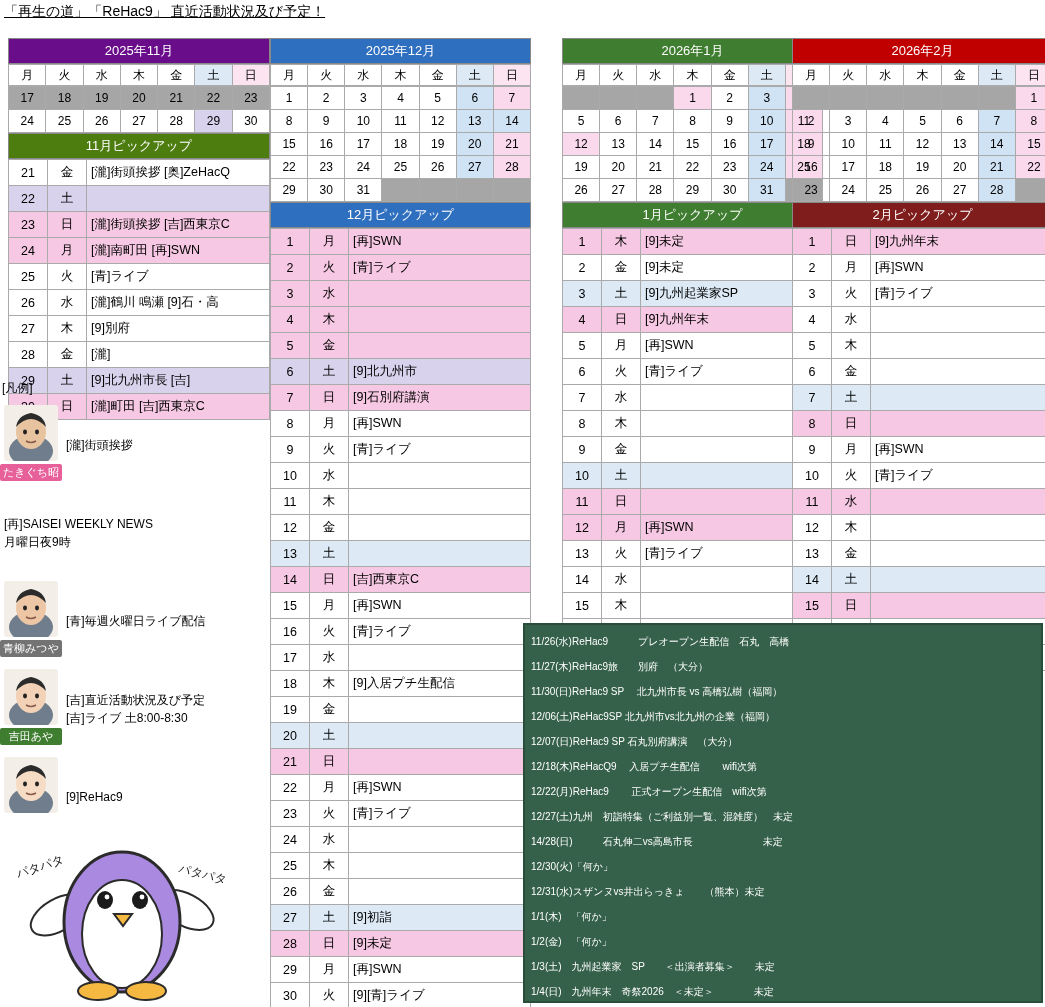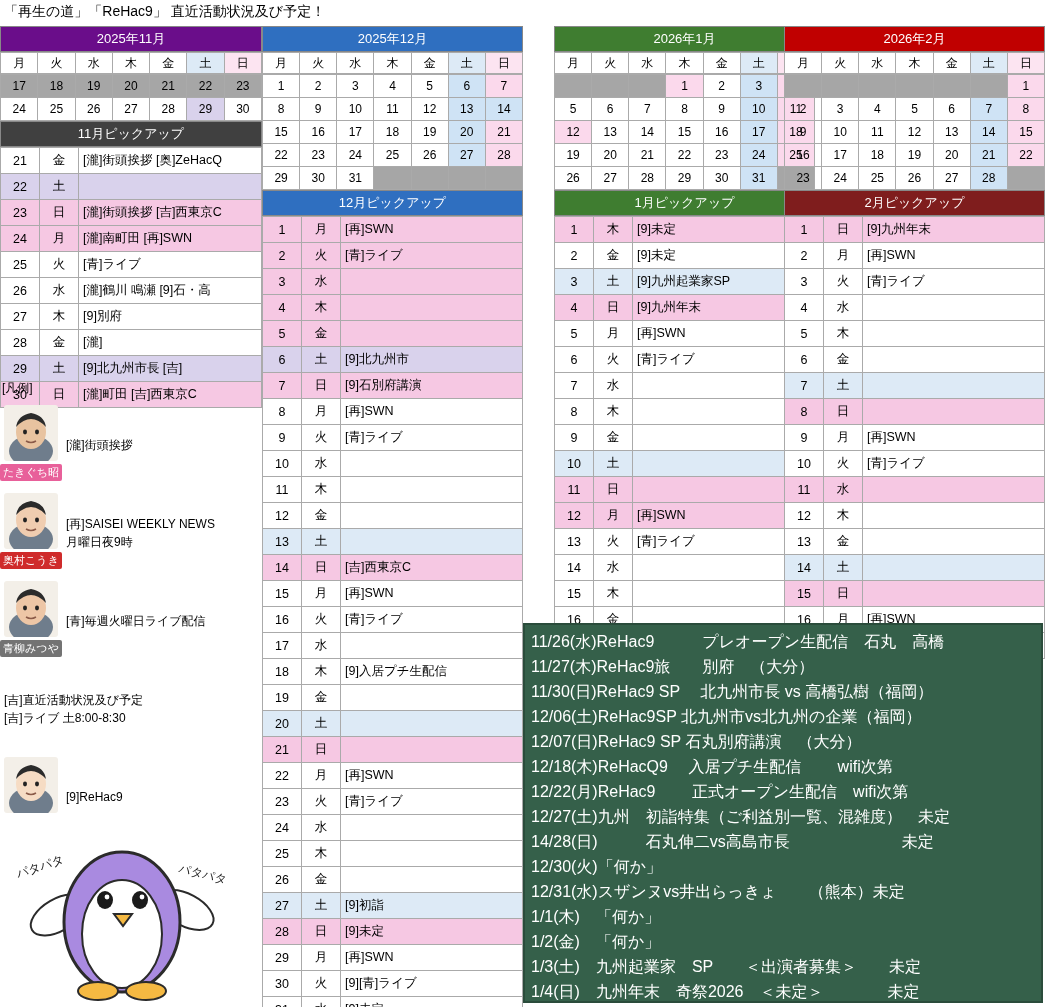--- a/index.html
+++ b/index.html
@@ -10,31 +10,32 @@
     font-size:12px;
     color:#000;
     overflow:hidden;
     position:relative;
   }
   .title{
     font-size:14px;
     padding:3px 4px 4px 4px;
     font-weight:normal;
     white-space:nowrap;
+    text-decoration:underline;
   }
   .board{
     position:absolute;
     top:26px;left:0;
     width:1045px;
   }
   table{border-collapse:collapse;}
   td,th{border:1px solid #aaa;font-weight:normal;}
 
   
-  .colblock{position:absolute;top:0;}
+  .colblock{position:absolute;top:12px;padding-left:8px;}
   .c0{left:0;width:262px;}
   .c1{left:262px;width:261px;}
   .c2{left:523px;width:261px;margin-left:31px;}
   .c3{left:784px;width:261px;}
 
   .monthhead{
     color:#fff;text-align:center;font-size:13px;
     padding:3px 0;border:1px solid #888;
   }
   .m0{background:#6a0d8a;}
@@ -51,21 +52,21 @@
   .mini td{height:20px;text-align:center;font-size:12px;}
   .mini .gray{background:#a6a6a6;}
   .mini .blue{background:#cfe3f5;}
   .mini .lav{background:#d9d2ec;}
   .mini .pinkl{background:#fbd9ec;}
 
   .pickhead{
     color:#fff;text-align:center;font-size:13px;padding:3px 0;
     border:1px solid #888;
   }
-  .p0{background:#404040;}
+  .p0{background:#4d7c0f;}
   .p1{background:#2f6fc0;}
   .p2{background:#3f7d30;}
   .p3{background:#7f1d1d;}
 
   .list{width:100%;table-layout:fixed;}
   .list td{height:25px;font-size:12.5px;padding:0 4px;}
   .list td.num{width:30px;text-align:center;}
   .list td.dw{width:30px;text-align:center;}
   .list td.ev{text-align:left;}
   .row-sat td{background:#ddeaf6;}
@@ -90,21 +91,21 @@
   }
   .nb-pink{background:#e8609a;}
   .nb-red{background:#cf2b2b;}
   .nb-blue{background:#737373;}
   .nb-green{background:#3f7d30;}
 
   
   .notebox{
     position:absolute;left:523px;top:623px;width:520px;height:380px;
     background:#35604a;color:#fff;border:2px solid #2a4c3b;
-    font-size:16px;line-height:25px;
+    font-size:10px;line-height:25px;
     padding:4px 6px;
     box-sizing:border-box;
     overflow:hidden;
     font-family:"Liberation Sans","DejaVu Sans",sans-serif;
   }
   .notebox div{white-space:pre;}
 
   
   .penguin{position:absolute;left:10px;top:830px;width:230px;height:175px;}
 </style>
@@ -758,32 +759,20 @@
               <ellipse cx="33" cy="27" rx="2" ry="2.4" fill="#222"></ellipse>
               <path d="M22 36 Q27 39 32 36" stroke="#8a5a48" stroke-width="1.5" fill="none"></path>
             </svg></div>
           <div class="namebar nb-pink">たきぐち昭彦</div>
         </div>
         <div class="legend-text">
           <div>[瀧]街頭挨拶</div>
         </div>
       </div>
       <div class="legend-row">
-        <div class="legend-face">
-          <div class="face-img"><svg width="54" height="56" viewBox="0 0 54 56">
-              <rect width="54" height="56" fill="#f3efe8"></rect>
-              <ellipse cx="27" cy="46" rx="22" ry="16" fill="#6f7d8c"></ellipse>
-              <ellipse cx="27" cy="27" rx="15" ry="17" fill="#f0cdb0"></ellipse>
-              <path d="M12 22 Q27 6 42 22 Q40 10 27 8 Q14 10 12 22 Z" fill="#2b2b2b"></path>
-              <ellipse cx="21" cy="27" rx="2" ry="2.4" fill="#222"></ellipse>
-              <ellipse cx="33" cy="27" rx="2" ry="2.4" fill="#222"></ellipse>
-              <path d="M22 36 Q27 39 32 36" stroke="#8a5a48" stroke-width="1.5" fill="none"></path>
-            </svg></div>
-          <div class="namebar nb-red">奥村こうき</div>
-        </div>
         <div class="legend-text">
           <div>[再]SAISEI WEEKLY NEWS</div>
           <div>月曜日夜9時</div>
         </div>
       </div>
       <div class="legend-row">
         <div class="legend-face">
           <div class="face-img"><svg width="54" height="56" viewBox="0 0 54 56">
               <rect width="54" height="56" fill="#f3efe8"></rect>
               <ellipse cx="27" cy="46" rx="22" ry="16" fill="#6f7d8c"></ellipse>
@@ -793,20 +782,32 @@
               <ellipse cx="33" cy="27" rx="2" ry="2.4" fill="#222"></ellipse>
               <path d="M22 36 Q27 39 32 36" stroke="#8a5a48" stroke-width="1.5" fill="none"></path>
             </svg></div>
           <div class="namebar nb-blue">青柳みつや</div>
         </div>
         <div class="legend-text">
           <div>[青]毎週火曜日ライブ配信</div>
         </div>
       </div>
       <div class="legend-row">
+        <div class="legend-face">
+          <div class="face-img"><svg width="54" height="56" viewBox="0 0 54 56">
+              <rect width="54" height="56" fill="#f3efe8"></rect>
+              <ellipse cx="27" cy="46" rx="22" ry="16" fill="#6f7d8c"></ellipse>
+              <ellipse cx="27" cy="27" rx="15" ry="17" fill="#f2d1b6"></ellipse>
+              <path d="M12 22 Q27 6 42 22 Q40 10 27 8 Q14 10 12 22 Z" fill="#2b2b2b"></path>
+              <ellipse cx="21" cy="27" rx="2" ry="2.4" fill="#222"></ellipse>
+              <ellipse cx="33" cy="27" rx="2" ry="2.4" fill="#222"></ellipse>
+              <path d="M22 36 Q27 39 32 36" stroke="#8a5a48" stroke-width="1.5" fill="none"></path>
+            </svg></div>
+          <div class="namebar nb-green">吉田あや</div>
+        </div>
         <div class="legend-text">
           <div>[吉]直近活動状況及び予定</div>
           <div>[吉]ライブ 土8:00-8:30</div>
         </div>
       </div>
       <div class="legend-row">
         <div class="legend-face">
           <div class="face-img"><svg width="54" height="56" viewBox="0 0 54 56">
               <rect width="54" height="56" fill="#f3efe8"></rect>
               <ellipse cx="27" cy="46" rx="22" ry="16" fill="#6f7d8c"></ellipse>

